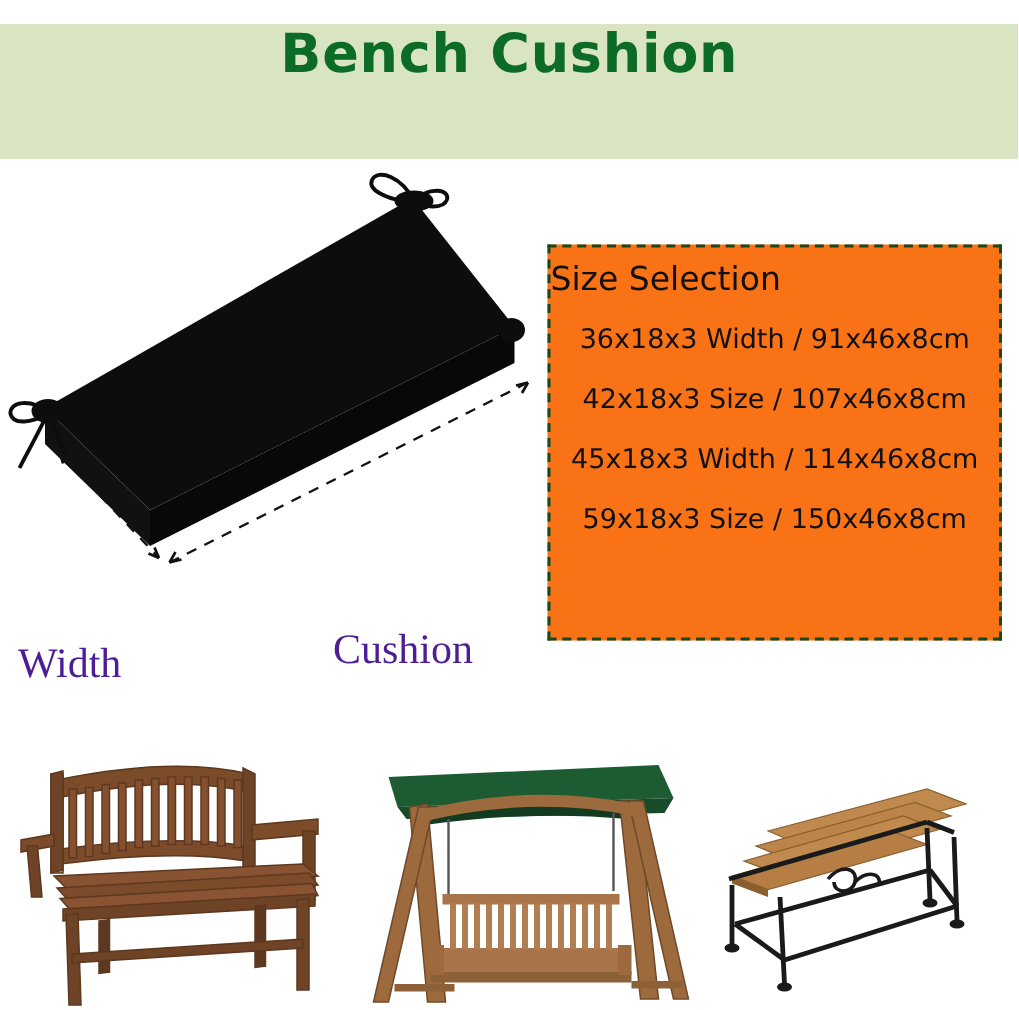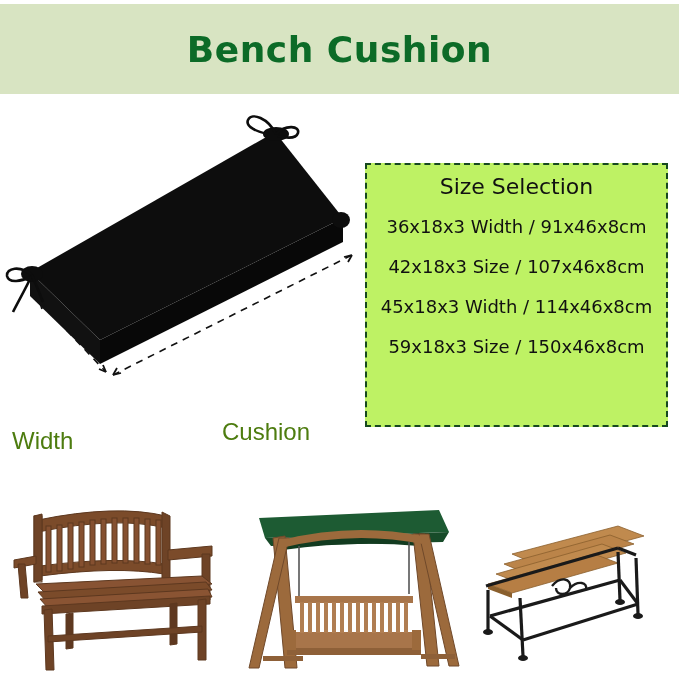--- a/index.html
+++ b/index.html
@@ -15,26 +15,26 @@
     width: 679px;
     height: 673px;
     background: #ffffff;
     overflow: hidden;
   }
 
   
   .header-band {
     position: absolute;
     left: 0;
-    top: 4px;
+    top: 16px;
     width: 679px;
     height: 90px;
     background: #d8e4c2;
     display: flex;
-    align-items: center;
+    align-items: flex-start;
     justify-content: center;
   }
   .header-title {
     font-size: 36px;
     font-weight: bold;
     color: #0c6b27;
     letter-spacing: 0.5px;
     font-family: "DejaVu Sans", sans-serif;
     white-space: nowrap;
   }
@@ -44,41 +44,41 @@
     position: absolute;
     left: 0;
     top: 90px;
     width: 360px;
     height: 320px;
   }
   .cushion-svg { display: block; }
 
   .dim-label {
     position: absolute;
-    font-size: 24px;
-    color: #4d7c0f;
-    font-family: Liberation Sans, sans-serif;
+    font-size: 28px;
+    color: #4c1d95;
+    font-family: Liberation Serif, serif;
     white-space: nowrap;
   }
   .dim-width  { left: 12px; top: 337px; }
   .dim-length { left: 222px; top: 328px; }
 
   
   .size-box {
     position: absolute;
     left: 365px;
     top: 163px;
     width: 303px;
     height: 264px;
     border: 2px dashed #16491f;
     box-sizing: border-box;
-    background: #bef264;
+    background: #f97316;
     display: flex;
     flex-direction: column;
-    align-items: center;
+    align-items: flex-start;
     justify-content: flex-start;
     padding-top: 9px;
   }
   .size-title {
     font-size: 22px;
     color: #111111;
     font-family: "DejaVu Sans", sans-serif;
     margin-bottom: 8px;
     text-align: center;
   }

